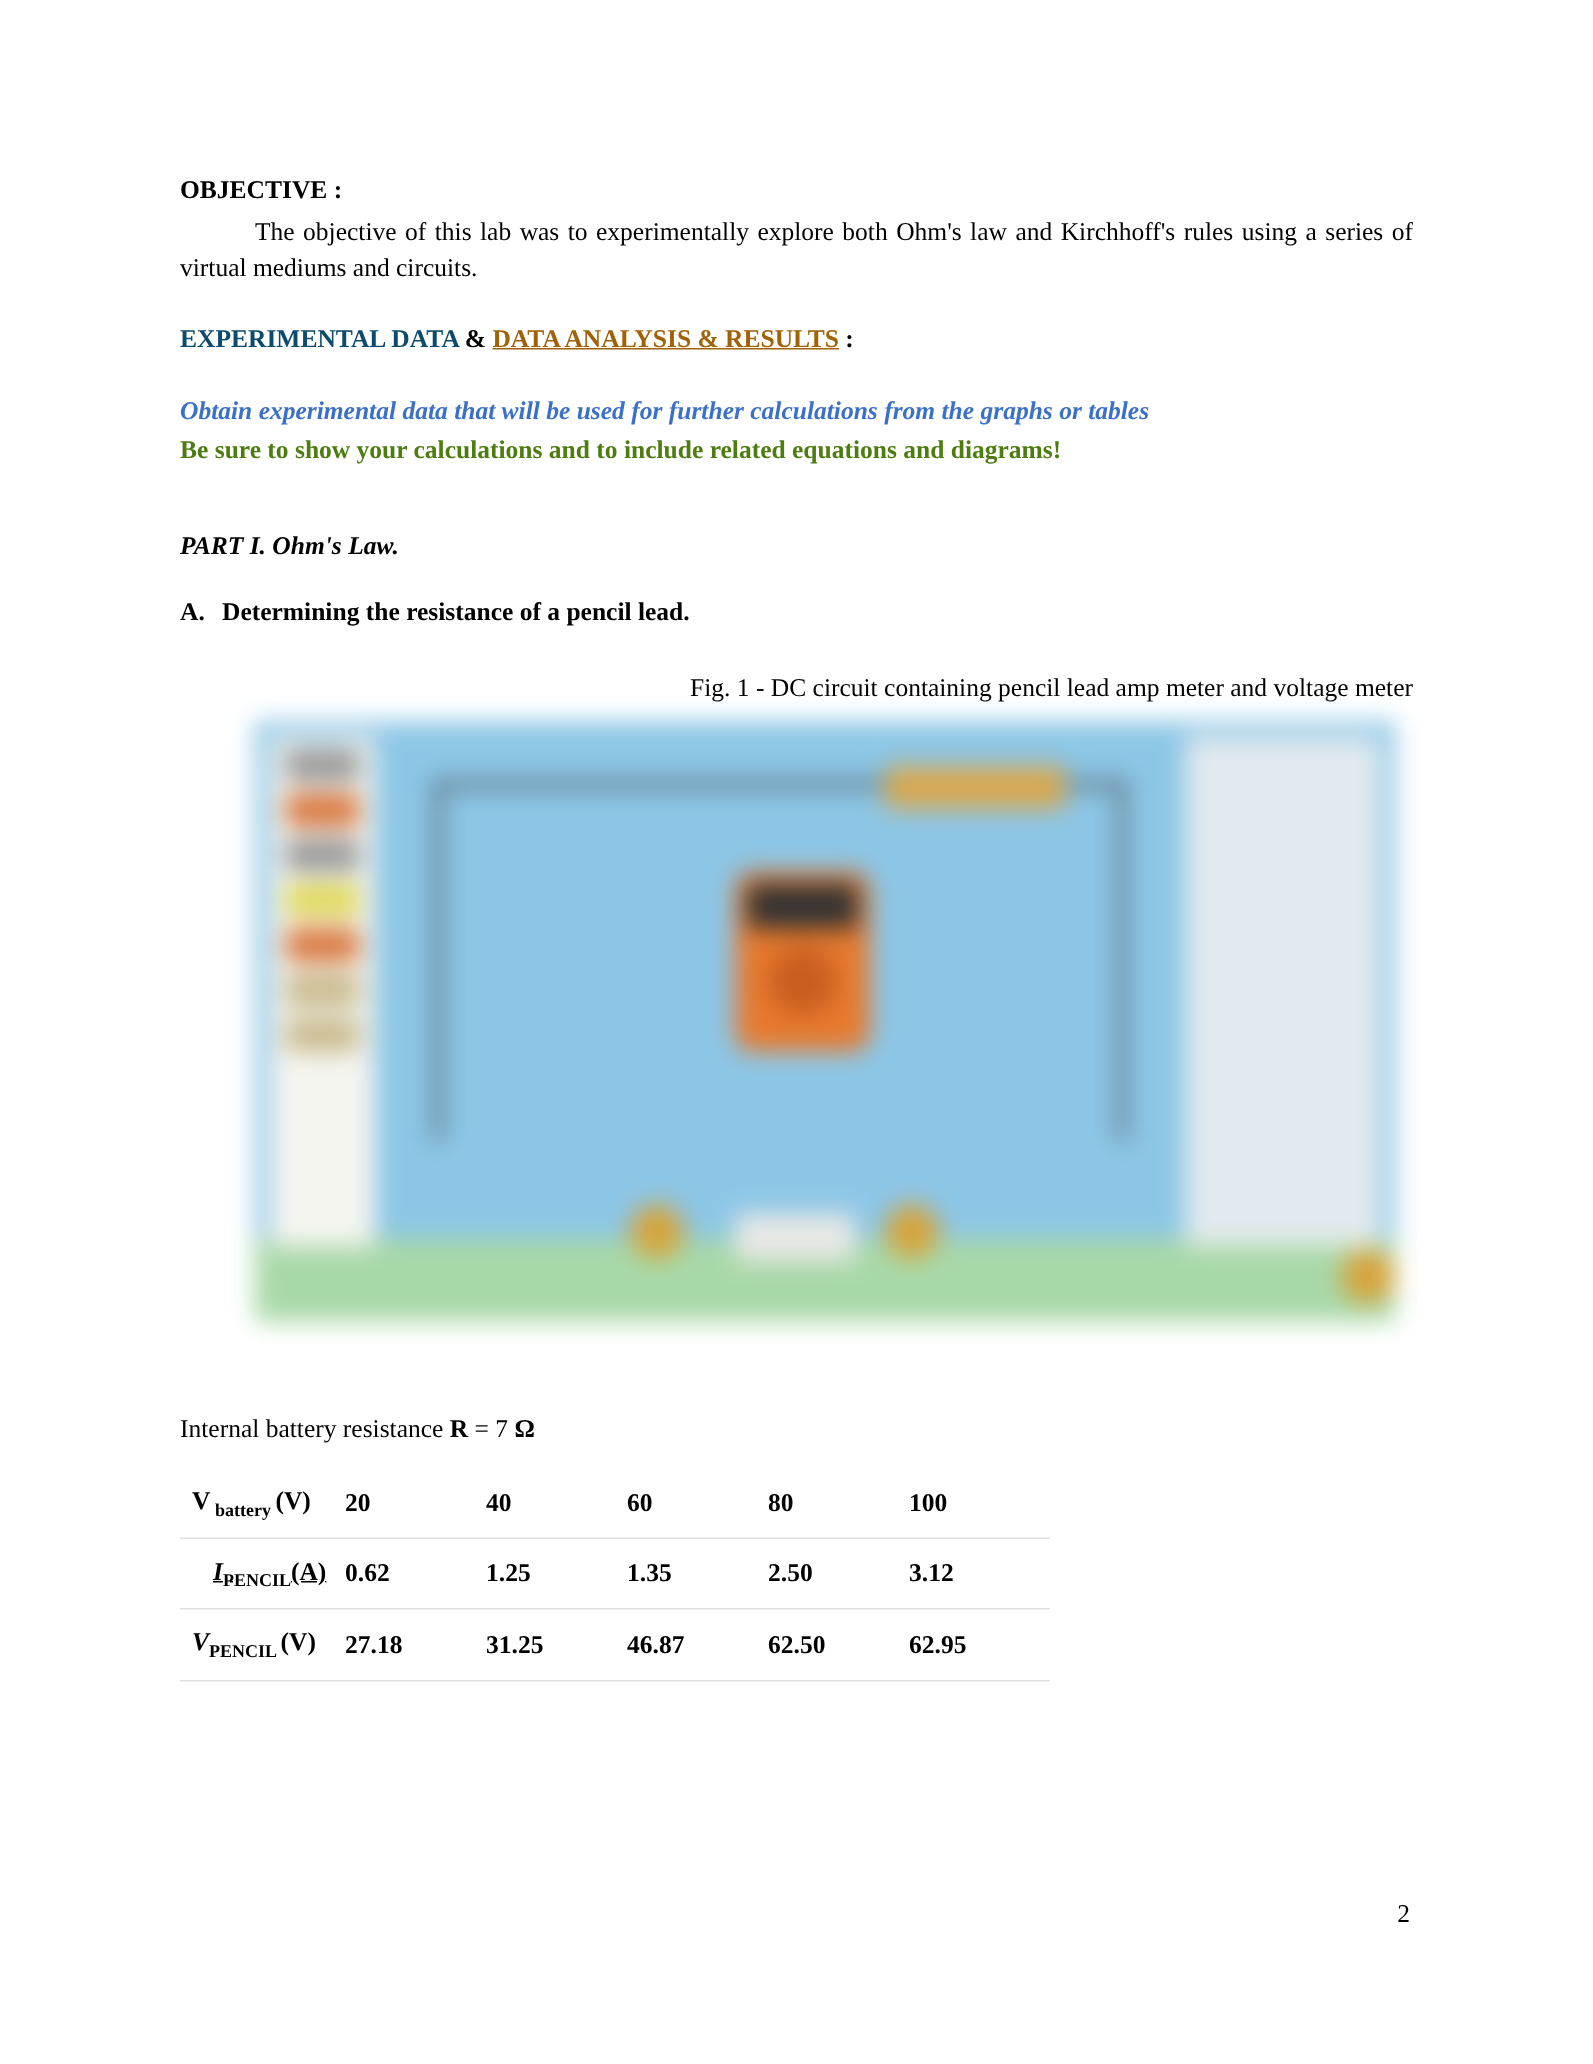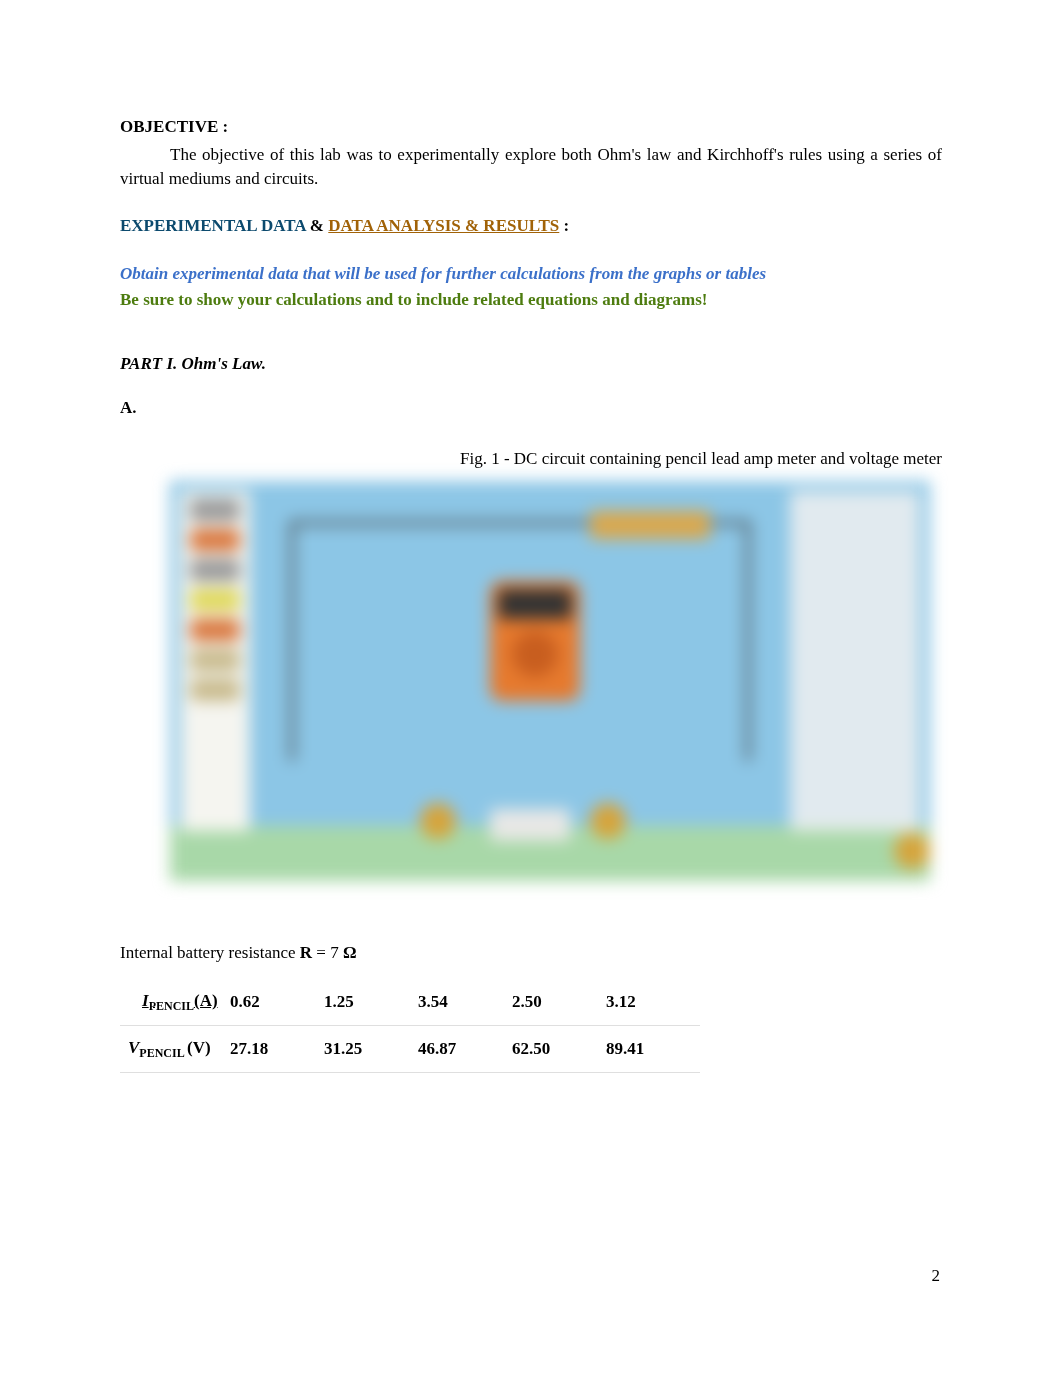--- a/index.html
+++ b/index.html
@@ -237,20 +237,21 @@
   <span class="exp-blue">EXPERIMENTAL DATA</span><span>  &amp;  </span><span class="exp-red">DATA ANALYSIS &amp; RESULTS</span><span> :</span>
 </div>
 
 <div class="italic-blue">Obtain experimental data that will be used for further calculations from the graphs or tables</div>
 <div class="bold-red">Be sure to show your calculations and to include related equations and diagrams!</div>
 
 <div class="part-title">PART I. Ohm's Law.</div>
 
 <div class="subsection">
   <span class="subsection-letter">A.</span>
+  <span>Determining the resistance of a pencil lead.</span>
 </div>
 
 <div class="fig-caption">Fig. 1 - DC circuit containing pencil lead amp meter and voltage meter</div>
 
 <div class="screenshot">
   <div class="sky"></div>
   <div class="ground"></div>
   <div class="sidebar">
     <div class="sidebar-item item-gray"></div>
     <div class="sidebar-item item-orange"></div>
@@ -271,36 +272,46 @@
   <div class="play-block"></div>
   <div class="right-dot"></div>
 </div>
 
 <div class="internal-resistance">
   <span>Internal battery resistance </span><span class="resistance-symbol">R</span><span> = 7 </span><span class="resistance-symbol">Ω</span>
 </div>
 
 <table class="data-table">
   <tbody>
+      <tr>
+    <td class="header-cell">
+      <span>V</span><span class="subscript"> battery </span><span>(V)</span>
+    </td>
+    <td class="data-cell">20</td>
+    <td class="data-cell">40</td>
+    <td class="data-cell">60</td>
+    <td class="data-cell">80</td>
+    <td class="data-cell">100</td>
+  </tr>
   <tr>
     <td class="header-cell" style="padding-left:22px;text-decoration:underline;">
       <span style="font-style:italic;">I</span><span class="subscript">PENCIL</span><span>(A)</span>
     </td>
     <td class="data-cell">0.62</td>
     <td class="data-cell">1.25</td>
-    <td class="data-cell">3.54</td>
+    <td class="data-cell">1.35</td>
     <td class="data-cell">2.50</td>
     <td class="data-cell">3.12</td>
   </tr>
   <tr>
     <td class="header-cell">
       <span style="font-style:italic;">V</span><span class="subscript">PENCIL </span><span>(V)</span>
     </td>
     <td class="data-cell">27.18</td>
     <td class="data-cell">31.25</td>
     <td class="data-cell">46.87</td>
     <td class="data-cell">62.50</td>
-    <td class="data-cell">89.41</td>
+    <td class="data-cell">62.95</td>
   </tr>
 </tbody>
   </table>
 
 <div class="page-number">2</div>
 
 </body></html>

